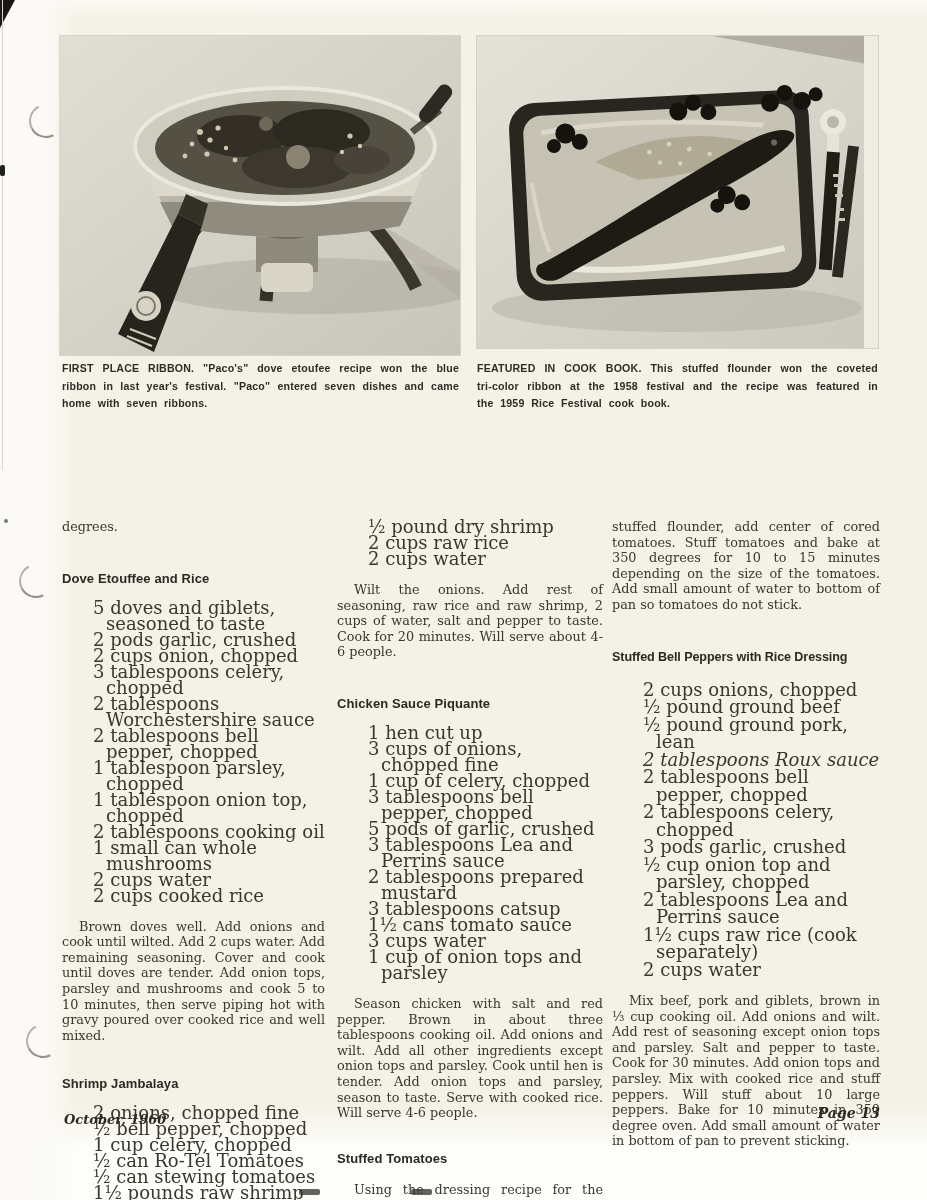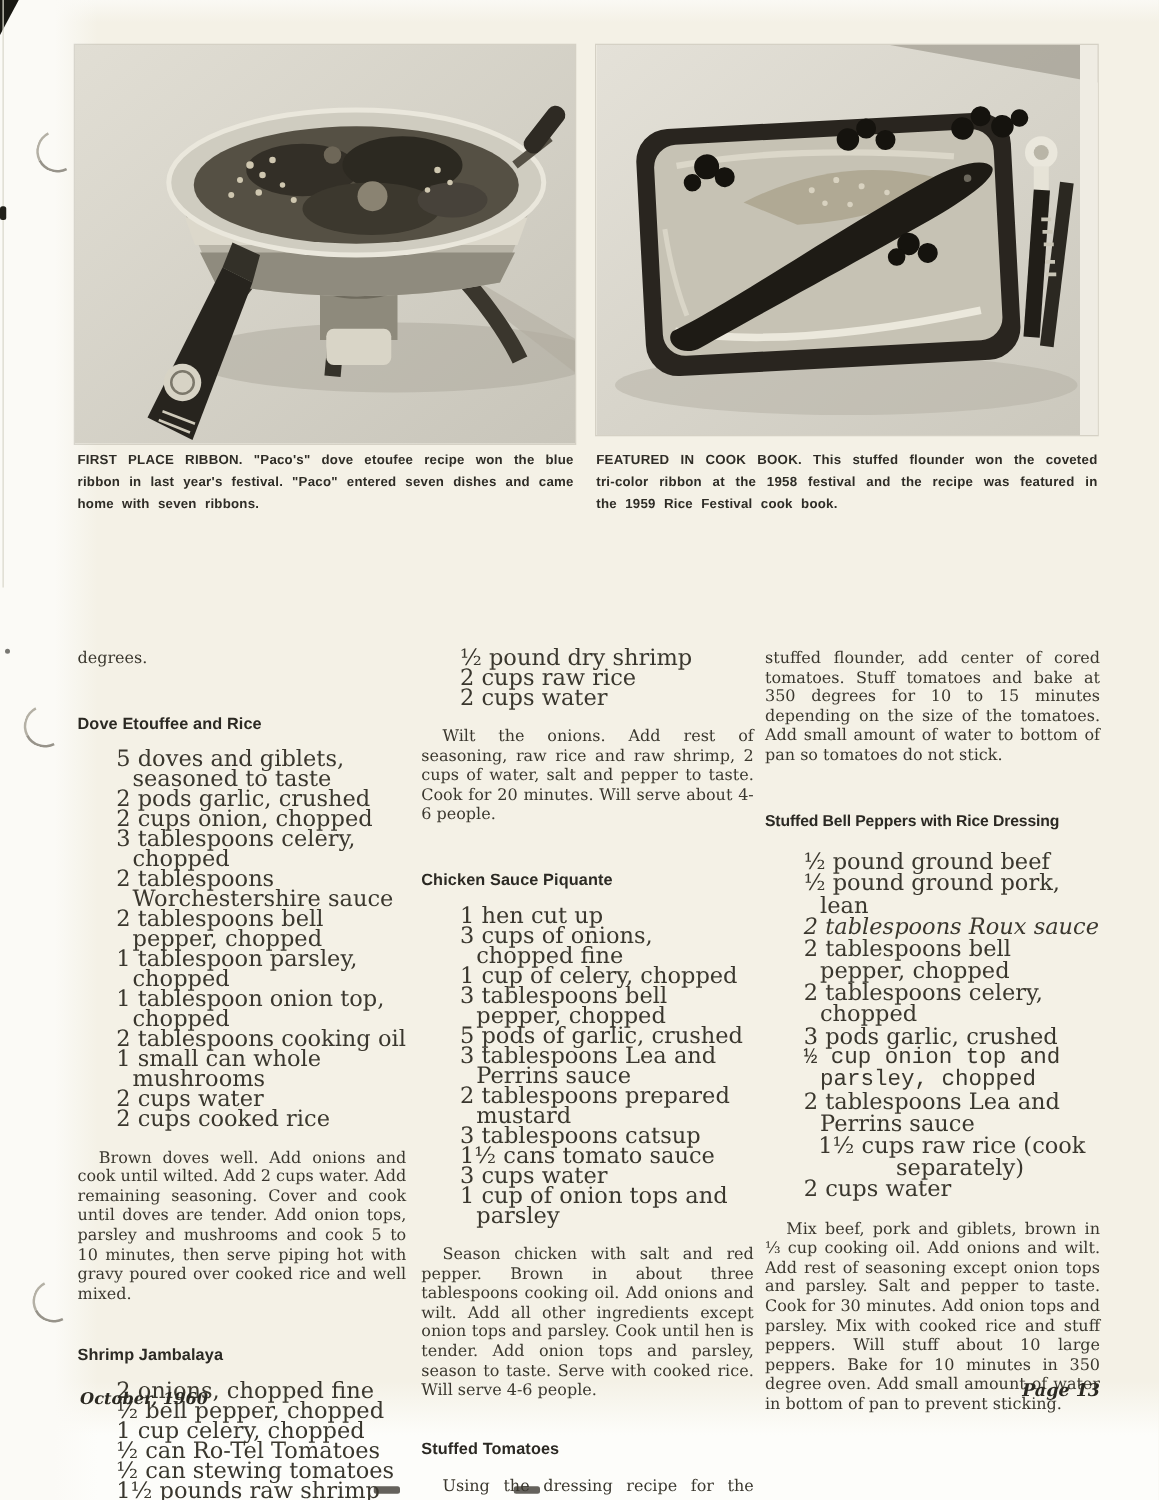--- a/index.html
+++ b/index.html
@@ -233,28 +233,29 @@
     </div>
   <p class="para instr">Season chicken with salt and red pepper. Brown in about three tablespoons cooking oil. Add onions and wilt. Add all other ingredients except onion tops and parsley. Cook until hen is tender. Add onion tops and parsley, season to taste. Serve with cooked rice. Will serve 4-6 people.</p>
   <h3 class="rhead" style="margin-top:30px;">Stuffed Tomatoes</h3>
   <p class="para instr stretch">Using the dressing recipe for the</p>
 </div>
 
 <div class="col" style="left:612px;width:268px;">
   <p class="para cont">stuffed flounder, add center of cored tomatoes. Stuff tomatoes and bake at 350 degrees for 10 to 15 minutes depending on the size of the tomatoes. Add small amount of water to bottom of pan so tomatoes do not stick.</p>
   <h3 class="rhead" style="font-size:12.6px;letter-spacing:-0.1px;">Stuffed Bell Peppers with Rice Dressing</h3>
   <div class="ings" style="margin-top:16px;">
+      <div class="ing" style="line-height:17.5px;">2 cups onions, chopped</div>
       <div class="ing" style="line-height:17.5px;">½ pound ground beef</div>
       <div class="ing" style="line-height:17.5px;">½ pound ground pork, lean</div>
       <div class="ing" style="line-height:17.5px;font-style:italic;">2 tablespoons Roux sauce</div>
       <div class="ing" style="line-height:17.5px;">2 tablespoons bell pepper, chopped</div>
       <div class="ing" style="line-height:17.5px;">2 tablespoons celery, chopped</div>
       <div class="ing" style="line-height:17.5px;">3 pods garlic, crushed</div>
-      <div class="ing" style="line-height:17.5px;font-family:Liberation Mono, monospace;">½ cup onion top and parsley, chopped</div>
+      <div class="ing" style="line-height:17.5px;">½ cup onion top and parsley, chopped</div>
       <div class="ing" style="line-height:17.5px;">2 tablespoons Lea and Perrins sauce</div>
-      <div class="ing" style="line-height:17.5px;text-align:center;">1½ cups raw rice (cook separately)</div>
+      <div class="ing" style="line-height:17.5px;">1½ cups raw rice (cook separately)</div>
       <div class="ing" style="line-height:17.5px;">2 cups water</div>
     </div>
   <p class="para instr">Mix beef, pork and giblets, brown in ⅓ cup cooking oil. Add onions and wilt. Add rest of seasoning except onion tops and parsley. Salt and pepper to taste. Cook for 30 minutes. Add onion tops and parsley. Mix with cooked rice and stuff peppers. Will stuff about 10 large peppers. Bake for 10 minutes in 350 degree oven. Add small amount of water in bottom of pan to prevent sticking.</p>
 </div>
 
 <div class="footer-item" style="left:64px;top:1112px;font-size:13px;">October, 1960</div>
 <div class="footer-item" style="right:47px;top:1105px;font-size:14px;">Page 13</div>
 
 </body></html>

